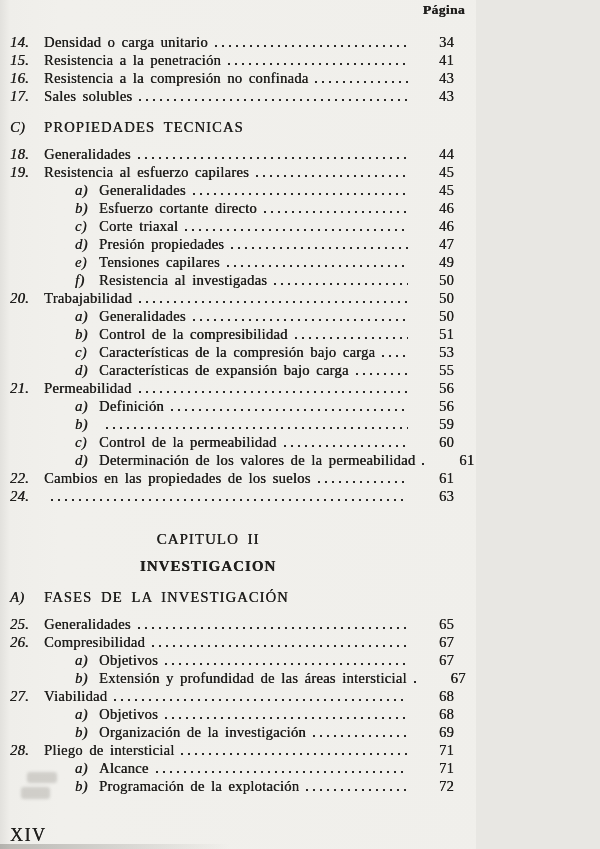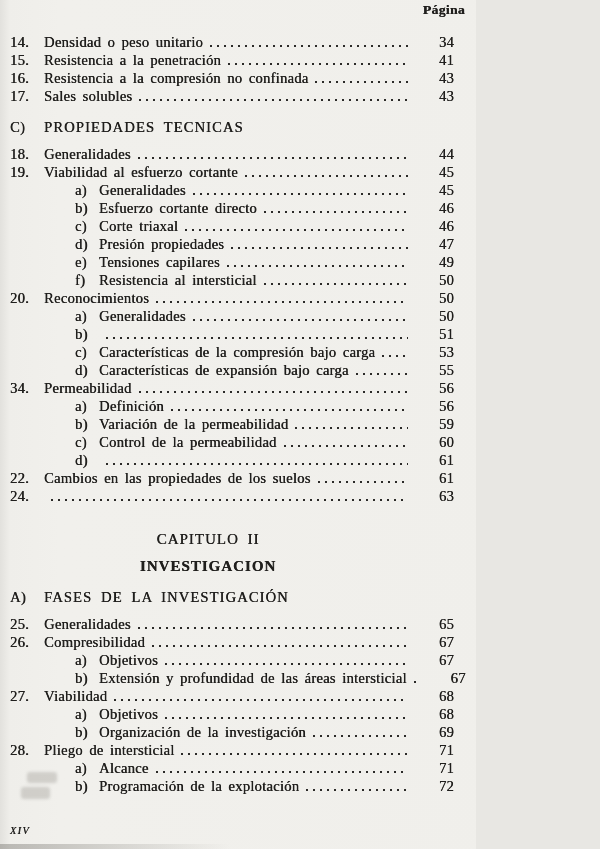--- a/index.html
+++ b/index.html
@@ -30,44 +30,43 @@
   .toc{
     position:absolute;top:33px;left:10px;right:22px;
   }
   .row{
     display:flex;align-items:flex-end;
     line-height:18px;font-size:14.6px;
     letter-spacing:0.25px;word-spacing:2.5px;
     text-shadow:0.35px 0 0 currentColor;
     white-space:nowrap;
   }
-  .num{flex:0 0 34px;}
+  .num{flex:0 0 34px;font-style:italic;}
   .kind-sub .num{margin-left:65px;flex:0 0 24px;}
   .lbl{flex:0 0 auto;}
   .leader{
     flex:1 1 auto;height:18px;margin:0 10px 0 5px;
     background-image:radial-gradient(circle at 3px 13px,#2b2a28 1.12px,rgba(0,0,0,0) 1.55px);
     background-repeat:repeat-x;background-size:7px 18px;
     min-width:8px;
   }
   .pg{flex:0 0 36px;text-align:right;}
   .kind-section{margin-top:13px;margin-bottom:9px;}
   .kind-section .lbl{letter-spacing:1.1px;word-spacing:4px;}
   .kind-chapter,.kind-chapter_title{
     display:block;text-align:center;transform:translateX(-24px);
     font-size:15px;letter-spacing:1px;word-spacing:4px;
   }
   .kind-chapter{margin-top:25px;}
   .kind-chapter_title{margin-top:9px;font-weight:bold;}
   
   .folio{
     position:absolute;left:10px;top:825px;
-    font-size:10px;letter-spacing:1.5px;
+    font-size:18px;letter-spacing:1.5px;
     text-shadow:0.3px 0 0 currentColor;
-    font-style:italic;
   }
   
   .ghost{
     position:absolute;border-radius:3px;
     background:rgba(125,122,114,0.28);
     filter:blur(1.6px);
   }
   .ghost.g1{left:27px;top:772px;width:30px;height:11px;}
   .ghost.g2{left:21px;top:787px;width:29px;height:12px;}
   .bottom-shade{
@@ -78,21 +77,21 @@
 </head>
 <body>
 
 <div class="page">
   <span class="pagina">Página</span>
   <div class="pagina-rule"></div>
 
   <div class="toc" id="toc">
       <div class="row kind-item">
         <span class="num">14.</span>
-        <span class="lbl">Densidad o peso unitario</span>
+        <span class="lbl">Densidad o carga unitario</span>
         <span class="leader"></span>
         <span class="pg">34</span>
       </div>
       <div class="row kind-item">
         <span class="num">15.</span>
         <span class="lbl">Resistencia a la penetración</span>
         <span class="leader"></span>
         <span class="pg">41</span>
       </div>
       <div class="row kind-item">
@@ -112,21 +111,21 @@
         <span class="lbl">PROPIEDADES TECNICAS</span>
       </div>
       <div class="row kind-item">
         <span class="num">18.</span>
         <span class="lbl">Generalidades</span>
         <span class="leader"></span>
         <span class="pg">44</span>
       </div>
       <div class="row kind-item">
         <span class="num">19.</span>
-        <span class="lbl">Viabilidad al esfuerzo cortante</span>
+        <span class="lbl">Resistencia al esfuerzo capilares</span>
         <span class="leader"></span>
         <span class="pg">45</span>
       </div>
       <div class="row kind-sub">
         <span class="num">a)</span>
         <span class="lbl">Generalidades</span>
         <span class="leader"></span>
         <span class="pg">45</span>
       </div>
       <div class="row kind-sub">
@@ -148,79 +147,80 @@
         <span class="pg">47</span>
       </div>
       <div class="row kind-sub">
         <span class="num">e)</span>
         <span class="lbl">Tensiones capilares</span>
         <span class="leader"></span>
         <span class="pg">49</span>
       </div>
       <div class="row kind-sub">
         <span class="num">f)</span>
-        <span class="lbl">Resistencia al intersticial</span>
+        <span class="lbl">Resistencia al investigadas</span>
         <span class="leader"></span>
         <span class="pg">50</span>
       </div>
       <div class="row kind-item">
         <span class="num">20.</span>
-        <span class="lbl">Reconocimientos</span>
+        <span class="lbl">Trabajabilidad</span>
         <span class="leader"></span>
         <span class="pg">50</span>
       </div>
       <div class="row kind-sub">
         <span class="num">a)</span>
         <span class="lbl">Generalidades</span>
         <span class="leader"></span>
         <span class="pg">50</span>
       </div>
       <div class="row kind-sub">
         <span class="num">b)</span>
+        <span class="lbl">Control de la compresibilidad</span>
         <span class="leader"></span>
         <span class="pg">51</span>
       </div>
       <div class="row kind-sub">
         <span class="num">c)</span>
         <span class="lbl">Características de la compresión bajo carga</span>
         <span class="leader"></span>
         <span class="pg">53</span>
       </div>
       <div class="row kind-sub">
         <span class="num">d)</span>
         <span class="lbl">Características de expansión bajo carga</span>
         <span class="leader"></span>
         <span class="pg">55</span>
       </div>
       <div class="row kind-item">
-        <span class="num">34.</span>
+        <span class="num">21.</span>
         <span class="lbl">Permeabilidad</span>
         <span class="leader"></span>
         <span class="pg">56</span>
       </div>
       <div class="row kind-sub">
         <span class="num">a)</span>
         <span class="lbl">Definición</span>
         <span class="leader"></span>
         <span class="pg">56</span>
       </div>
       <div class="row kind-sub">
         <span class="num">b)</span>
-        <span class="lbl">Variación de la permeabilidad</span>
         <span class="leader"></span>
         <span class="pg">59</span>
       </div>
       <div class="row kind-sub">
         <span class="num">c)</span>
         <span class="lbl">Control de la permeabilidad</span>
         <span class="leader"></span>
         <span class="pg">60</span>
       </div>
       <div class="row kind-sub">
         <span class="num">d)</span>
+        <span class="lbl">Determinación de los valores de la permeabilidad</span>
         <span class="leader"></span>
         <span class="pg">61</span>
       </div>
       <div class="row kind-item">
         <span class="num">22.</span>
         <span class="lbl">Cambios en las propiedades de los suelos</span>
         <span class="leader"></span>
         <span class="pg">61</span>
       </div>
       <div class="row kind-item">

